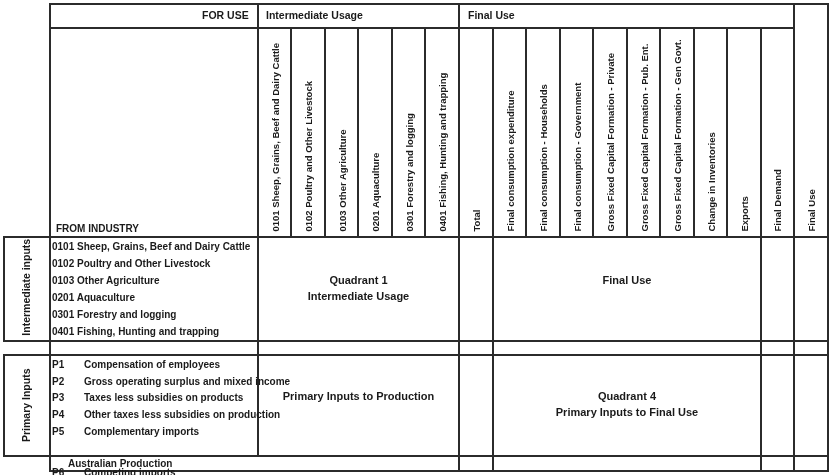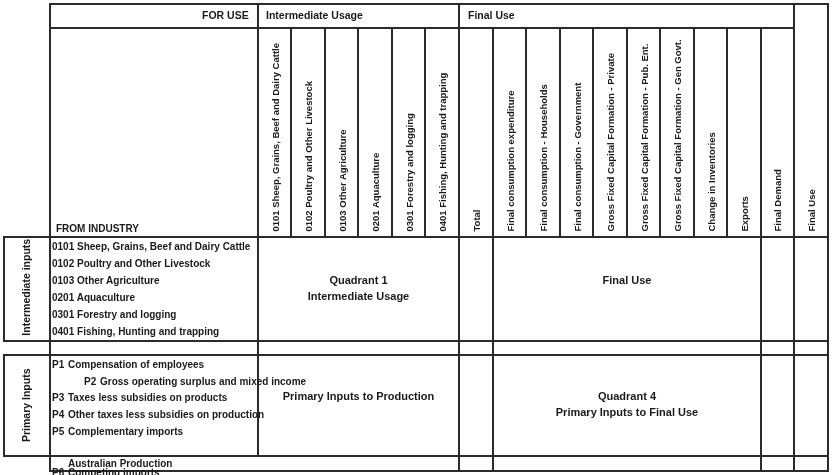--- a/index.html
+++ b/index.html
@@ -8,21 +8,21 @@
   .ln { position: absolute; background: #2b2b2b; }
   .h { height: 2px; }
   .v { width: 2px; }
   .txt { position: absolute; font-weight: bold; font-size: 10px; white-space: nowrap; line-height: 1; }
   .vert { position: absolute; font-weight: bold; font-size: 9.5px; white-space: nowrap;
           transform-origin: left bottom; transform: rotate(-90deg); line-height: 1; }
   .sidelabel { position: absolute; font-weight: bold; font-size: 10.5px; white-space: nowrap;
                transform: rotate(-90deg); transform-origin: center center; line-height: 1; text-align: center; }
   .quad { position: absolute; text-align: center; font-weight: bold; font-size: 11px; line-height: 16px; }
   .rowlbl { position: absolute; left: 52px; font-weight: bold; font-size: 10px; white-space: nowrap; line-height: 1; }
-  .code { display: inline-block; width: 16px; }
+  .code { display: inline-block; width: 32px; }
 </style>
 </head>
 <body>
 
 <div id="diagram">
 
   <div class="ln h" style="left:49px; top:3px; width:780px;"></div>
   <div class="ln h" style="left:49px; top:27px; width:745px;"></div>
   <div class="ln h" style="left:3px; top:236px; width:826px;"></div>
   <div class="ln h" style="left:3px; top:340px; width:826px;"></div>
@@ -87,21 +87,21 @@
   <div class="rowlbl" style="top:242px;">0101 Sheep, Grains, Beef and Dairy Cattle</div>
   <div class="rowlbl" style="top:259px;">0102 Poultry and Other Livestock</div>
   <div class="rowlbl" style="top:276px;">0103 Other Agriculture</div>
   <div class="rowlbl" style="top:293px;">0201 Aquaculture</div>
   <div class="rowlbl" style="top:310px;">0301 Forestry and logging</div>
   <div class="rowlbl" style="top:327px;">0401 Fishing, Hunting and trapping</div>
 
   <div class="rowlbl" style="top:360px;">
     <span class="code">P1</span><span>Compensation of employees</span>
   </div>
-  <div class="rowlbl" style="top:377px;padding-left:32px;">
+  <div class="rowlbl" style="top:377px;">
     <span class="code">P2</span><span>Gross operating surplus and mixed income</span>
   </div>
   <div class="rowlbl" style="top:393px;">
     <span class="code">P3</span><span>Taxes less subsidies on products</span>
   </div>
   <div class="rowlbl" style="top:410px;">
     <span class="code">P4</span><span>Other taxes less subsidies on production</span>
   </div>
   <div class="rowlbl" style="top:427px;">
     <span class="code">P5</span><span>Complementary imports</span>

